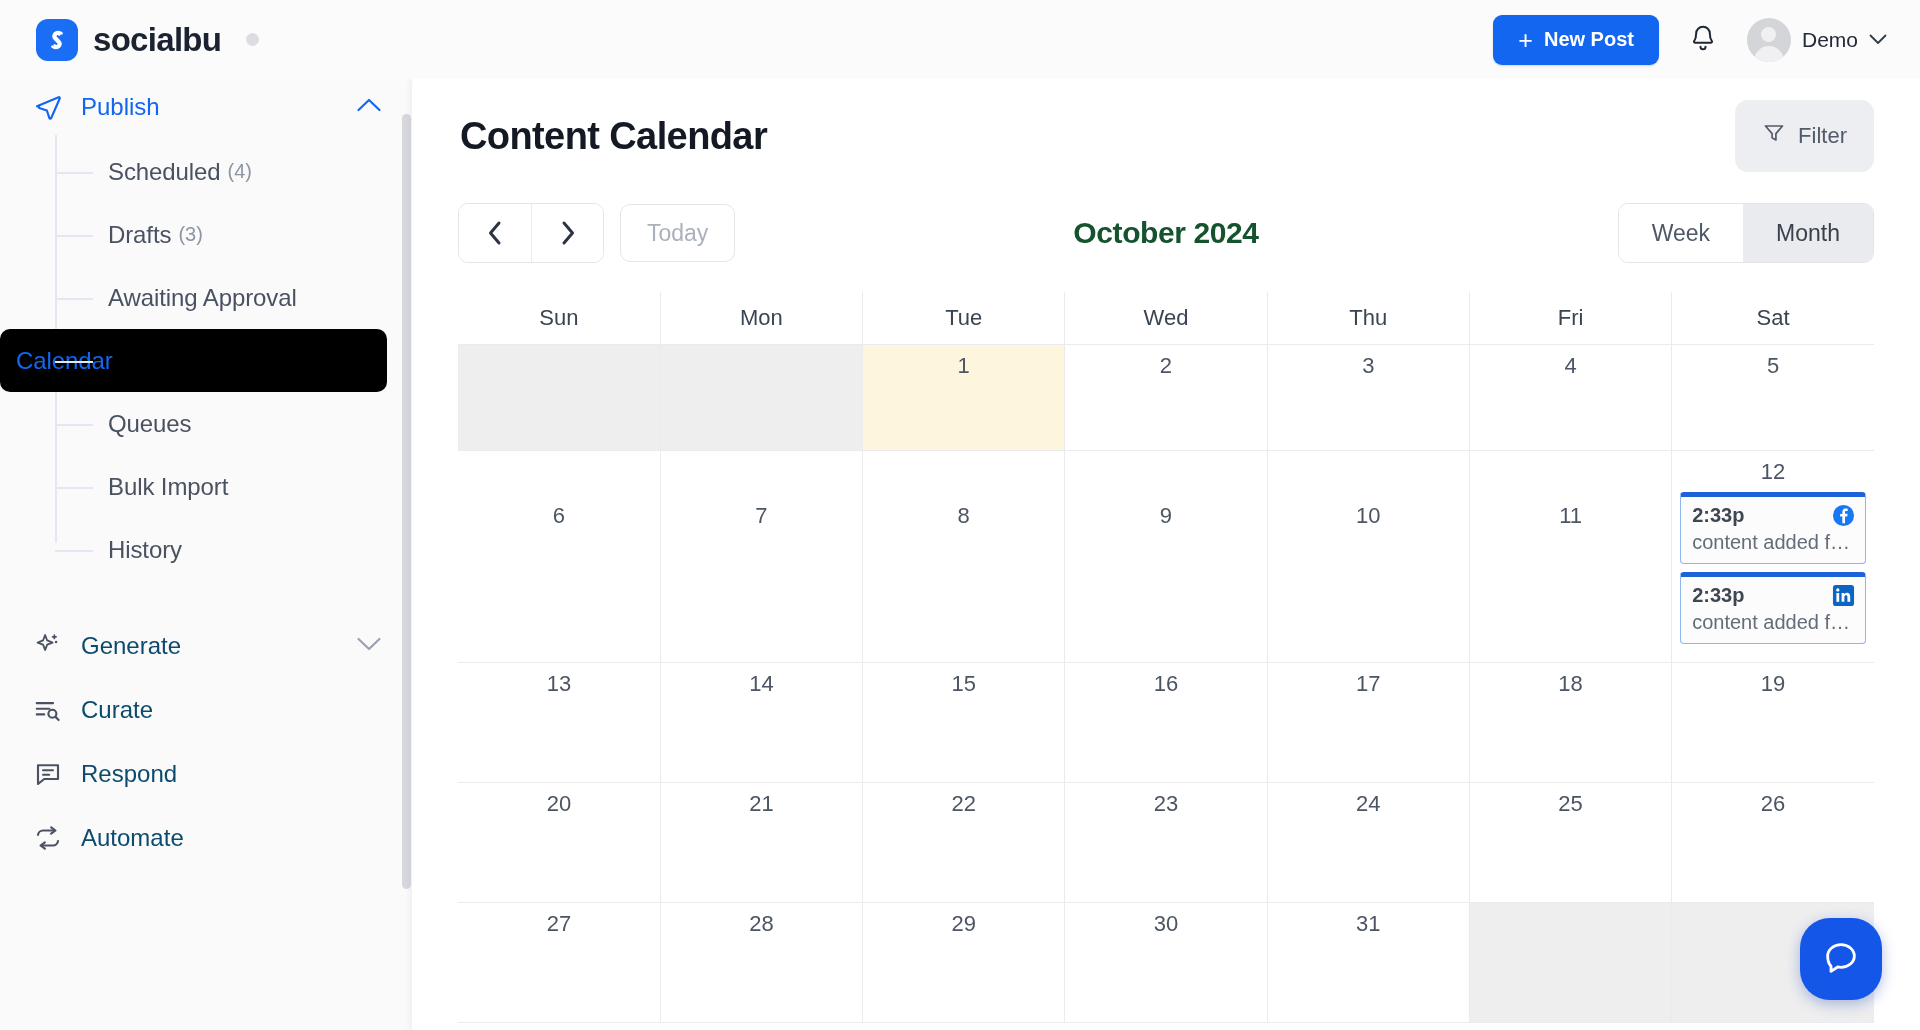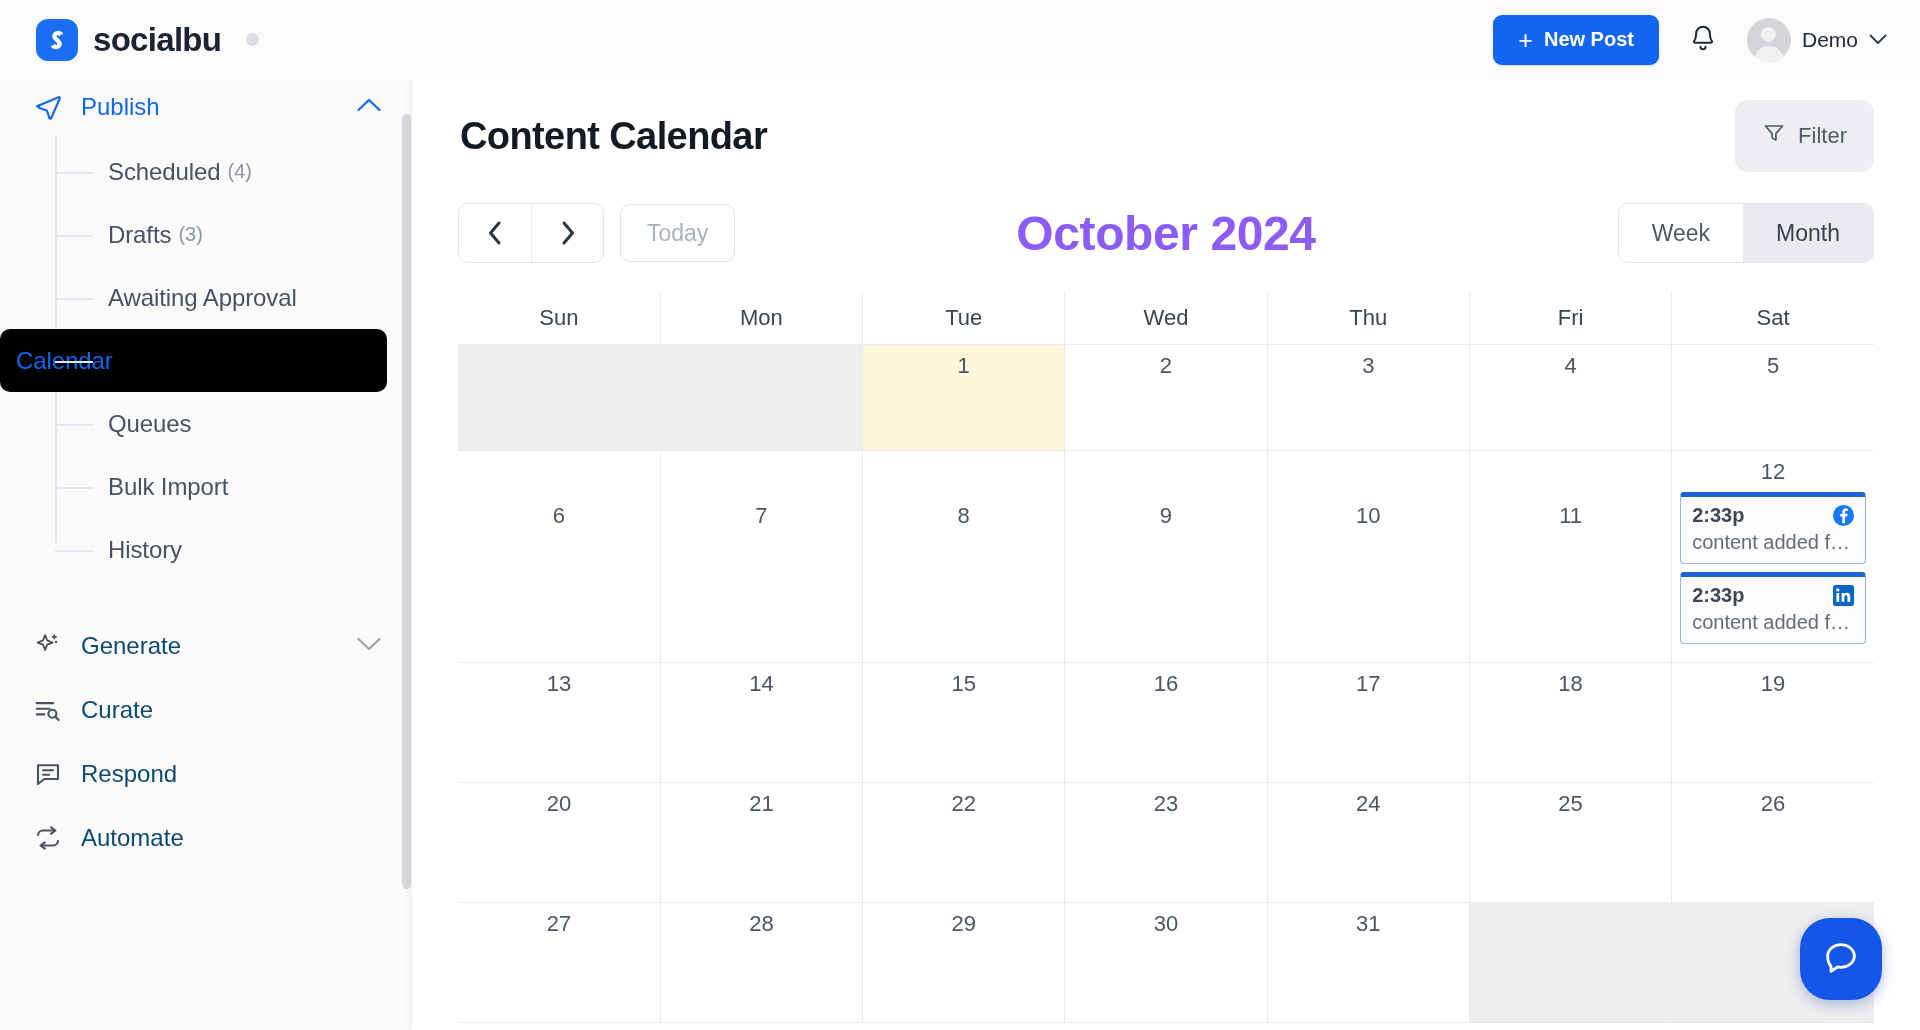--- a/index.html
+++ b/index.html
@@ -138,21 +138,21 @@
     font-size: 26px; color: #2b3442; font-family: inherit;
   }
   .navbtn + .navbtn { border-left: 1px solid #e9ebf0; }
   .btn-today {
     margin-left: 16px; height: 58px; padding: 0 26px;
     background: #fff; border: 1px solid #e3e5ea; border-radius: 10px;
     font-size: 23px; color: #aab1bb; cursor: default; font-family: inherit;
   }
   .cal-month-title {
     position: absolute; left: 0; right: 0; text-align: center;
-    font-size: 48px; font-weight: 700; color: #8b5cf6; letter-spacing: -0.4px;
+    font-size: 30px; font-weight: 700; color: #14532d; letter-spacing: -0.4px;
     pointer-events: none;
   }
   .viewtoggle {
     margin-left: auto; display: flex;
     border: 1px solid #e3e5ea; border-radius: 10px; overflow: hidden; background: #fff;
   }
   .viewbtn {
     height: 58px; padding: 0 33px; border: none; background: #fff;
     font-size: 23px; color: #4f5865; cursor: pointer; font-family: inherit;
   }

